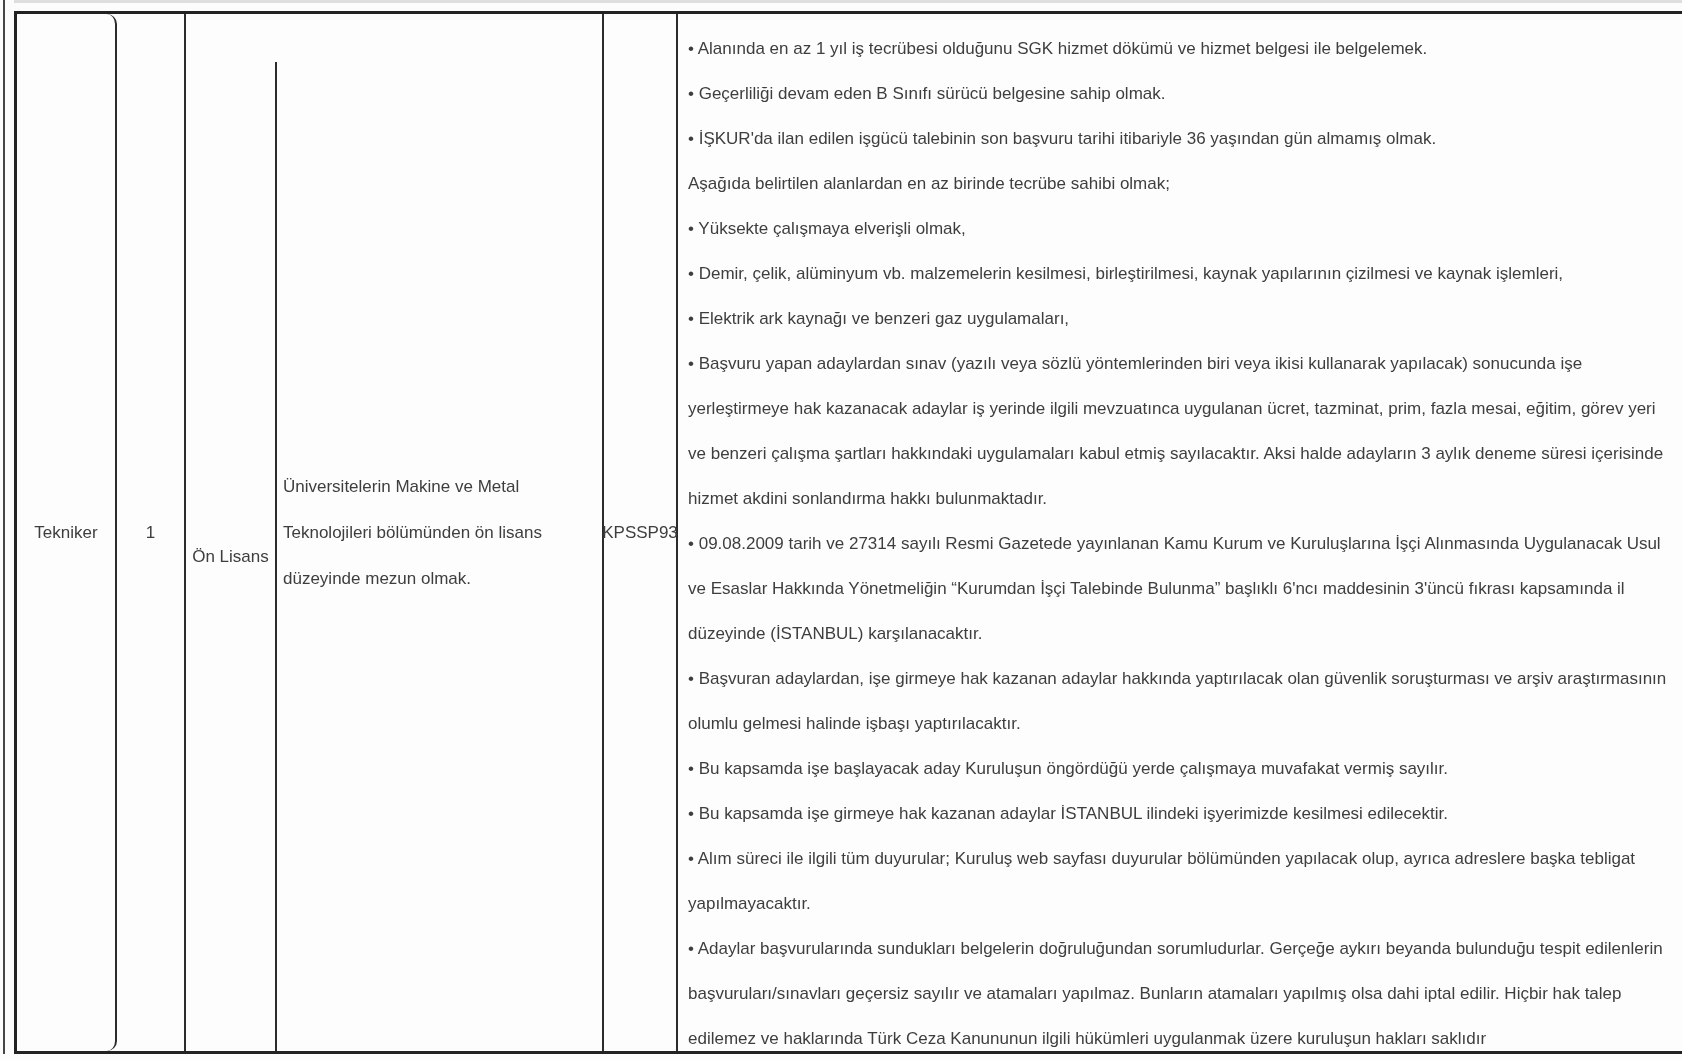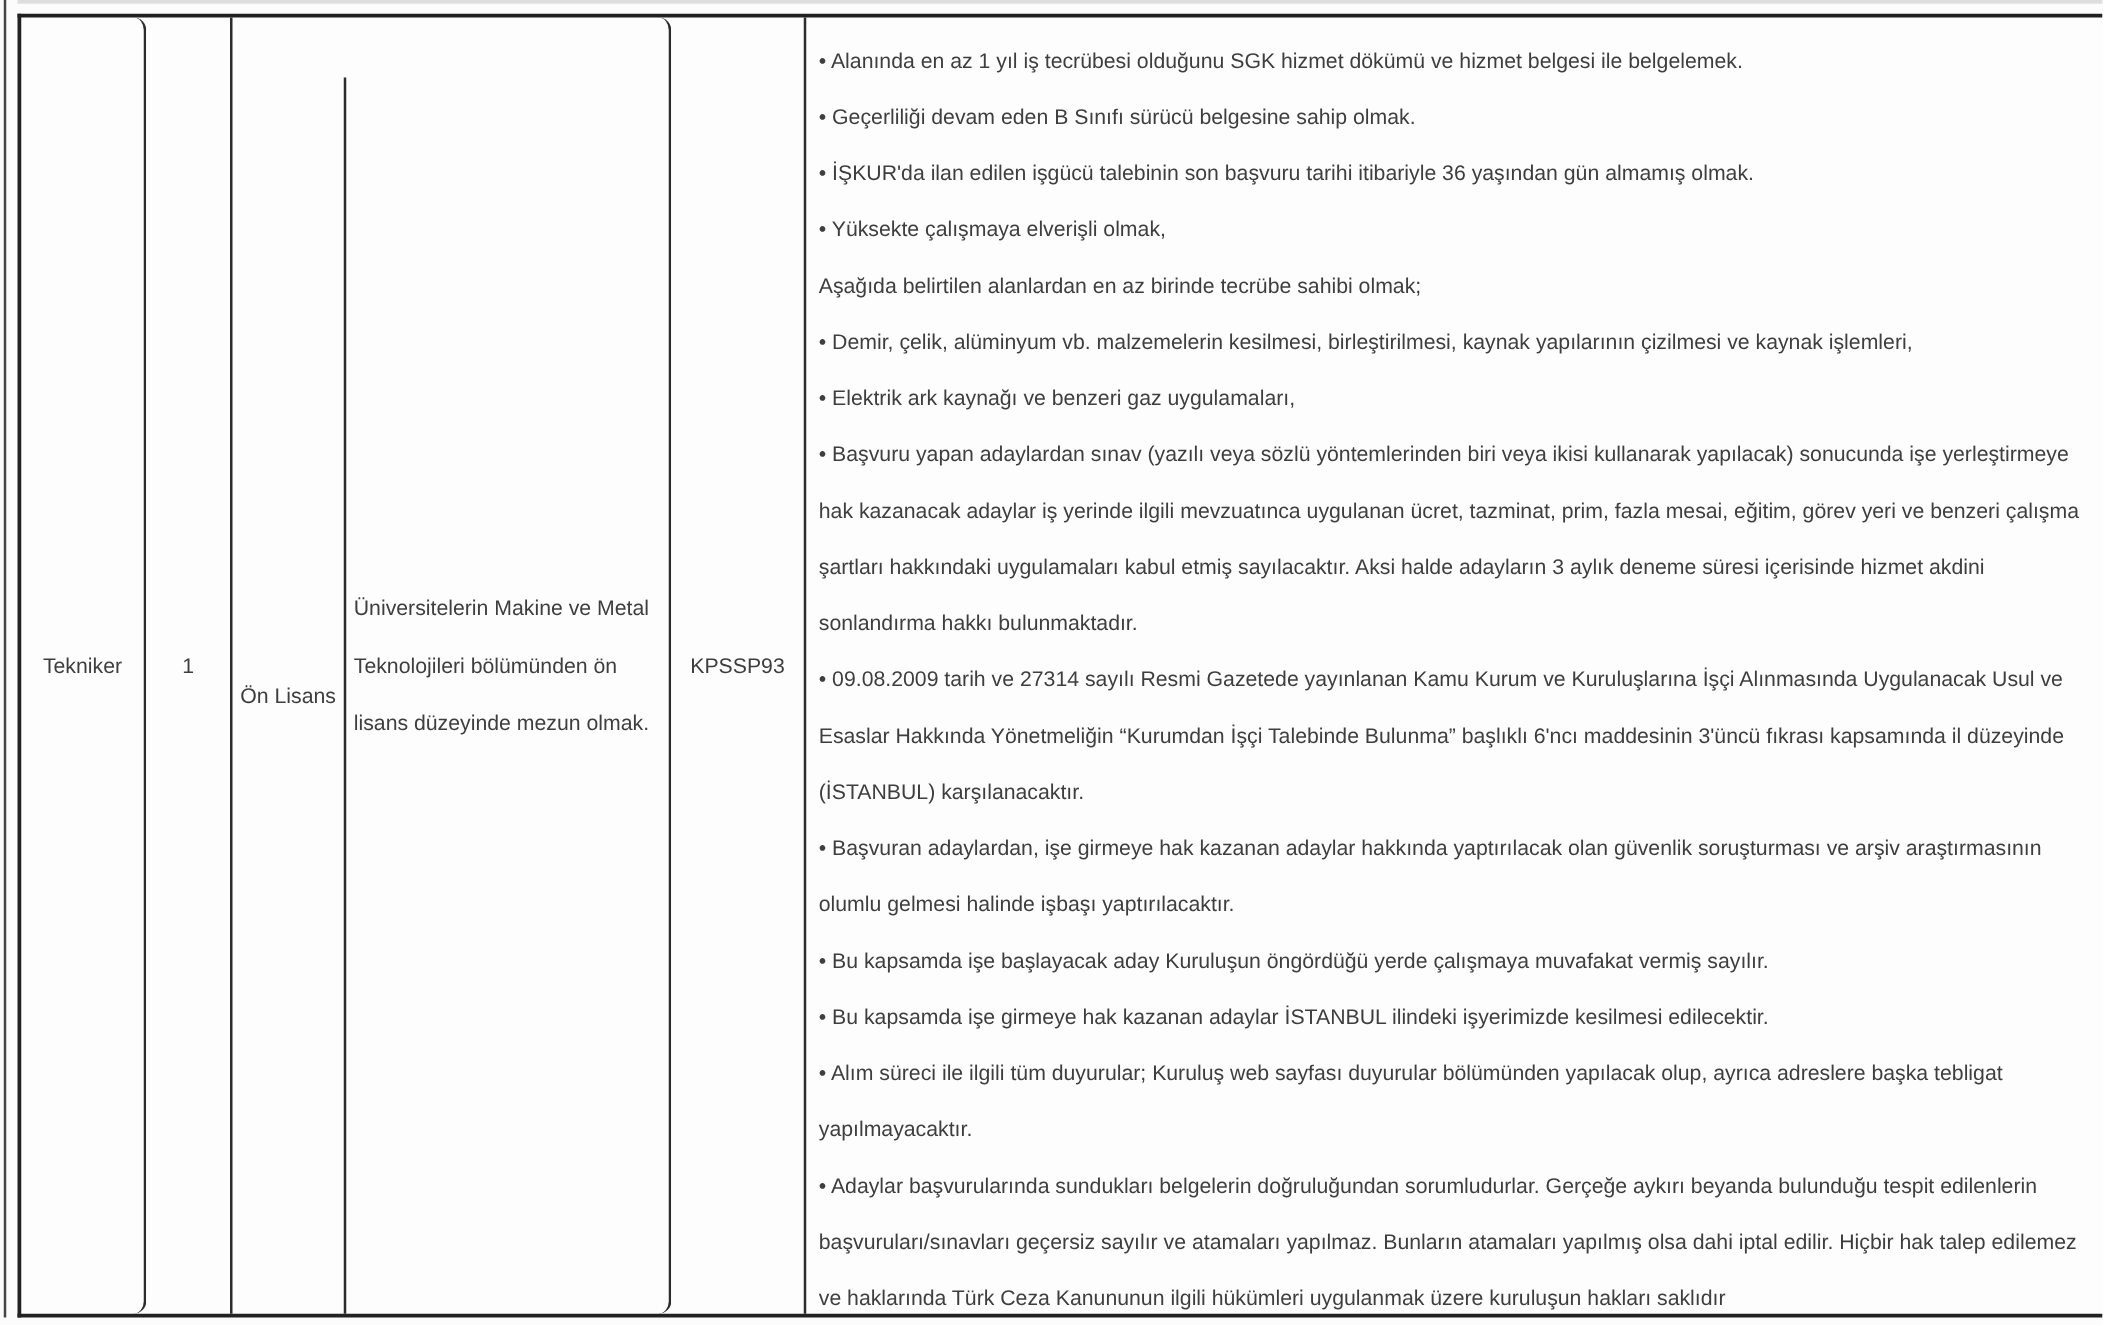--- a/index.html
+++ b/index.html
@@ -48,28 +48,27 @@
     align-items: center;
     justify-content: center;
     font-size: 17px;
     line-height: 22px;
     text-align: center;
   }
   .c-position  { width: 100px; border-radius: 10px; }
   .c-count     { width: 69px;  }
   .c-education { width: 91px; margin-top: 48px;  }
   .c-detail {
-    width: 260px;
+    width: 327px;
     justify-content: flex-start;
     text-align: left;
     padding: 0 6px;
-    border-radius: 10px;
   }
   .c-detail p { margin: 0; line-height: 46px; }
-  .c-exam { width: 108px; padding: 0 2px; }
+  .c-exam { width: 74px; padding: 0 2px; }
 
   .c-requirements {
     flex: 1;
     border-right: none;
     display: block;
     text-align: left;
     padding: 12px 14px 0 10px;
     overflow: hidden;
   }
   .c-requirements p {
@@ -106,22 +105,22 @@
       </div>
 
       <div class="cell c-exam">
         <span>KPSSP93</span>
       </div>
 
       <div class="cell c-requirements">
         <p>• Alanında en az 1 yıl iş tecrübesi olduğunu SGK hizmet dökümü ve hizmet belgesi ile belgelemek.</p>
         <p>• Geçerliliği devam eden B Sınıfı sürücü belgesine sahip olmak.</p>
         <p>• İŞKUR'da ilan edilen işgücü talebinin son başvuru tarihi itibariyle 36 yaşından gün almamış olmak.</p>
+        <p>Aşağıda belirtilen alanlardan en az birinde tecrübe sahibi olmak;</p>
         <p>• Yüksekte çalışmaya elverişli olmak,</p>
-        <p>Aşağıda belirtilen alanlardan en az birinde tecrübe sahibi olmak;</p>
         <p>• Demir, çelik, alüminyum vb. malzemelerin kesilmesi, birleştirilmesi, kaynak yapılarının çizilmesi ve kaynak işlemleri,</p>
         <p>• Elektrik ark kaynağı ve benzeri gaz uygulamaları,</p>
         <p>• Başvuru yapan adaylardan sınav (yazılı veya sözlü yöntemlerinden biri veya ikisi kullanarak yapılacak) sonucunda işe yerleştirmeye hak kazanacak adaylar iş yerinde ilgili mevzuatınca uygulanan ücret, tazminat, prim, fazla mesai, eğitim, görev yeri ve benzeri çalışma şartları hakkındaki uygulamaları kabul etmiş sayılacaktır. Aksi halde adayların 3 aylık deneme süresi içerisinde hizmet akdini sonlandırma hakkı bulunmaktadır.</p>
         <p>• 09.08.2009 tarih ve 27314 sayılı Resmi Gazetede yayınlanan Kamu Kurum ve Kuruluşlarına İşçi Alınmasında Uygulanacak Usul ve Esaslar Hakkında Yönetmeliğin “Kurumdan İşçi Talebinde Bulunma” başlıklı 6'ncı maddesinin 3'üncü fıkrası kapsamında il düzeyinde (İSTANBUL) karşılanacaktır.</p>
         <p>• Başvuran adaylardan, işe girmeye hak kazanan adaylar hakkında yaptırılacak olan güvenlik soruşturması ve arşiv araştırmasının olumlu gelmesi halinde işbaşı yaptırılacaktır.</p>
         <p>• Bu kapsamda işe başlayacak aday Kuruluşun öngördüğü yerde çalışmaya muvafakat vermiş sayılır.</p>
         <p>• Bu kapsamda işe girmeye hak kazanan adaylar İSTANBUL ilindeki işyerimizde kesilmesi edilecektir.</p>
         <p>• Alım süreci ile ilgili tüm duyurular; Kuruluş web sayfası duyurular bölümünden yapılacak olup, ayrıca adreslere başka tebligat yapılmayacaktır.</p>
         <p>• Adaylar başvurularında sundukları belgelerin doğruluğundan sorumludurlar. Gerçeğe aykırı beyanda bulunduğu tespit edilenlerin başvuruları/sınavları geçersiz sayılır ve atamaları yapılmaz. Bunların atamaları yapılmış olsa dahi iptal edilir. Hiçbir hak talep edilemez ve haklarında Türk Ceza Kanununun ilgili hükümleri uygulanmak üzere kuruluşun hakları saklıdır</p>
       </div>

